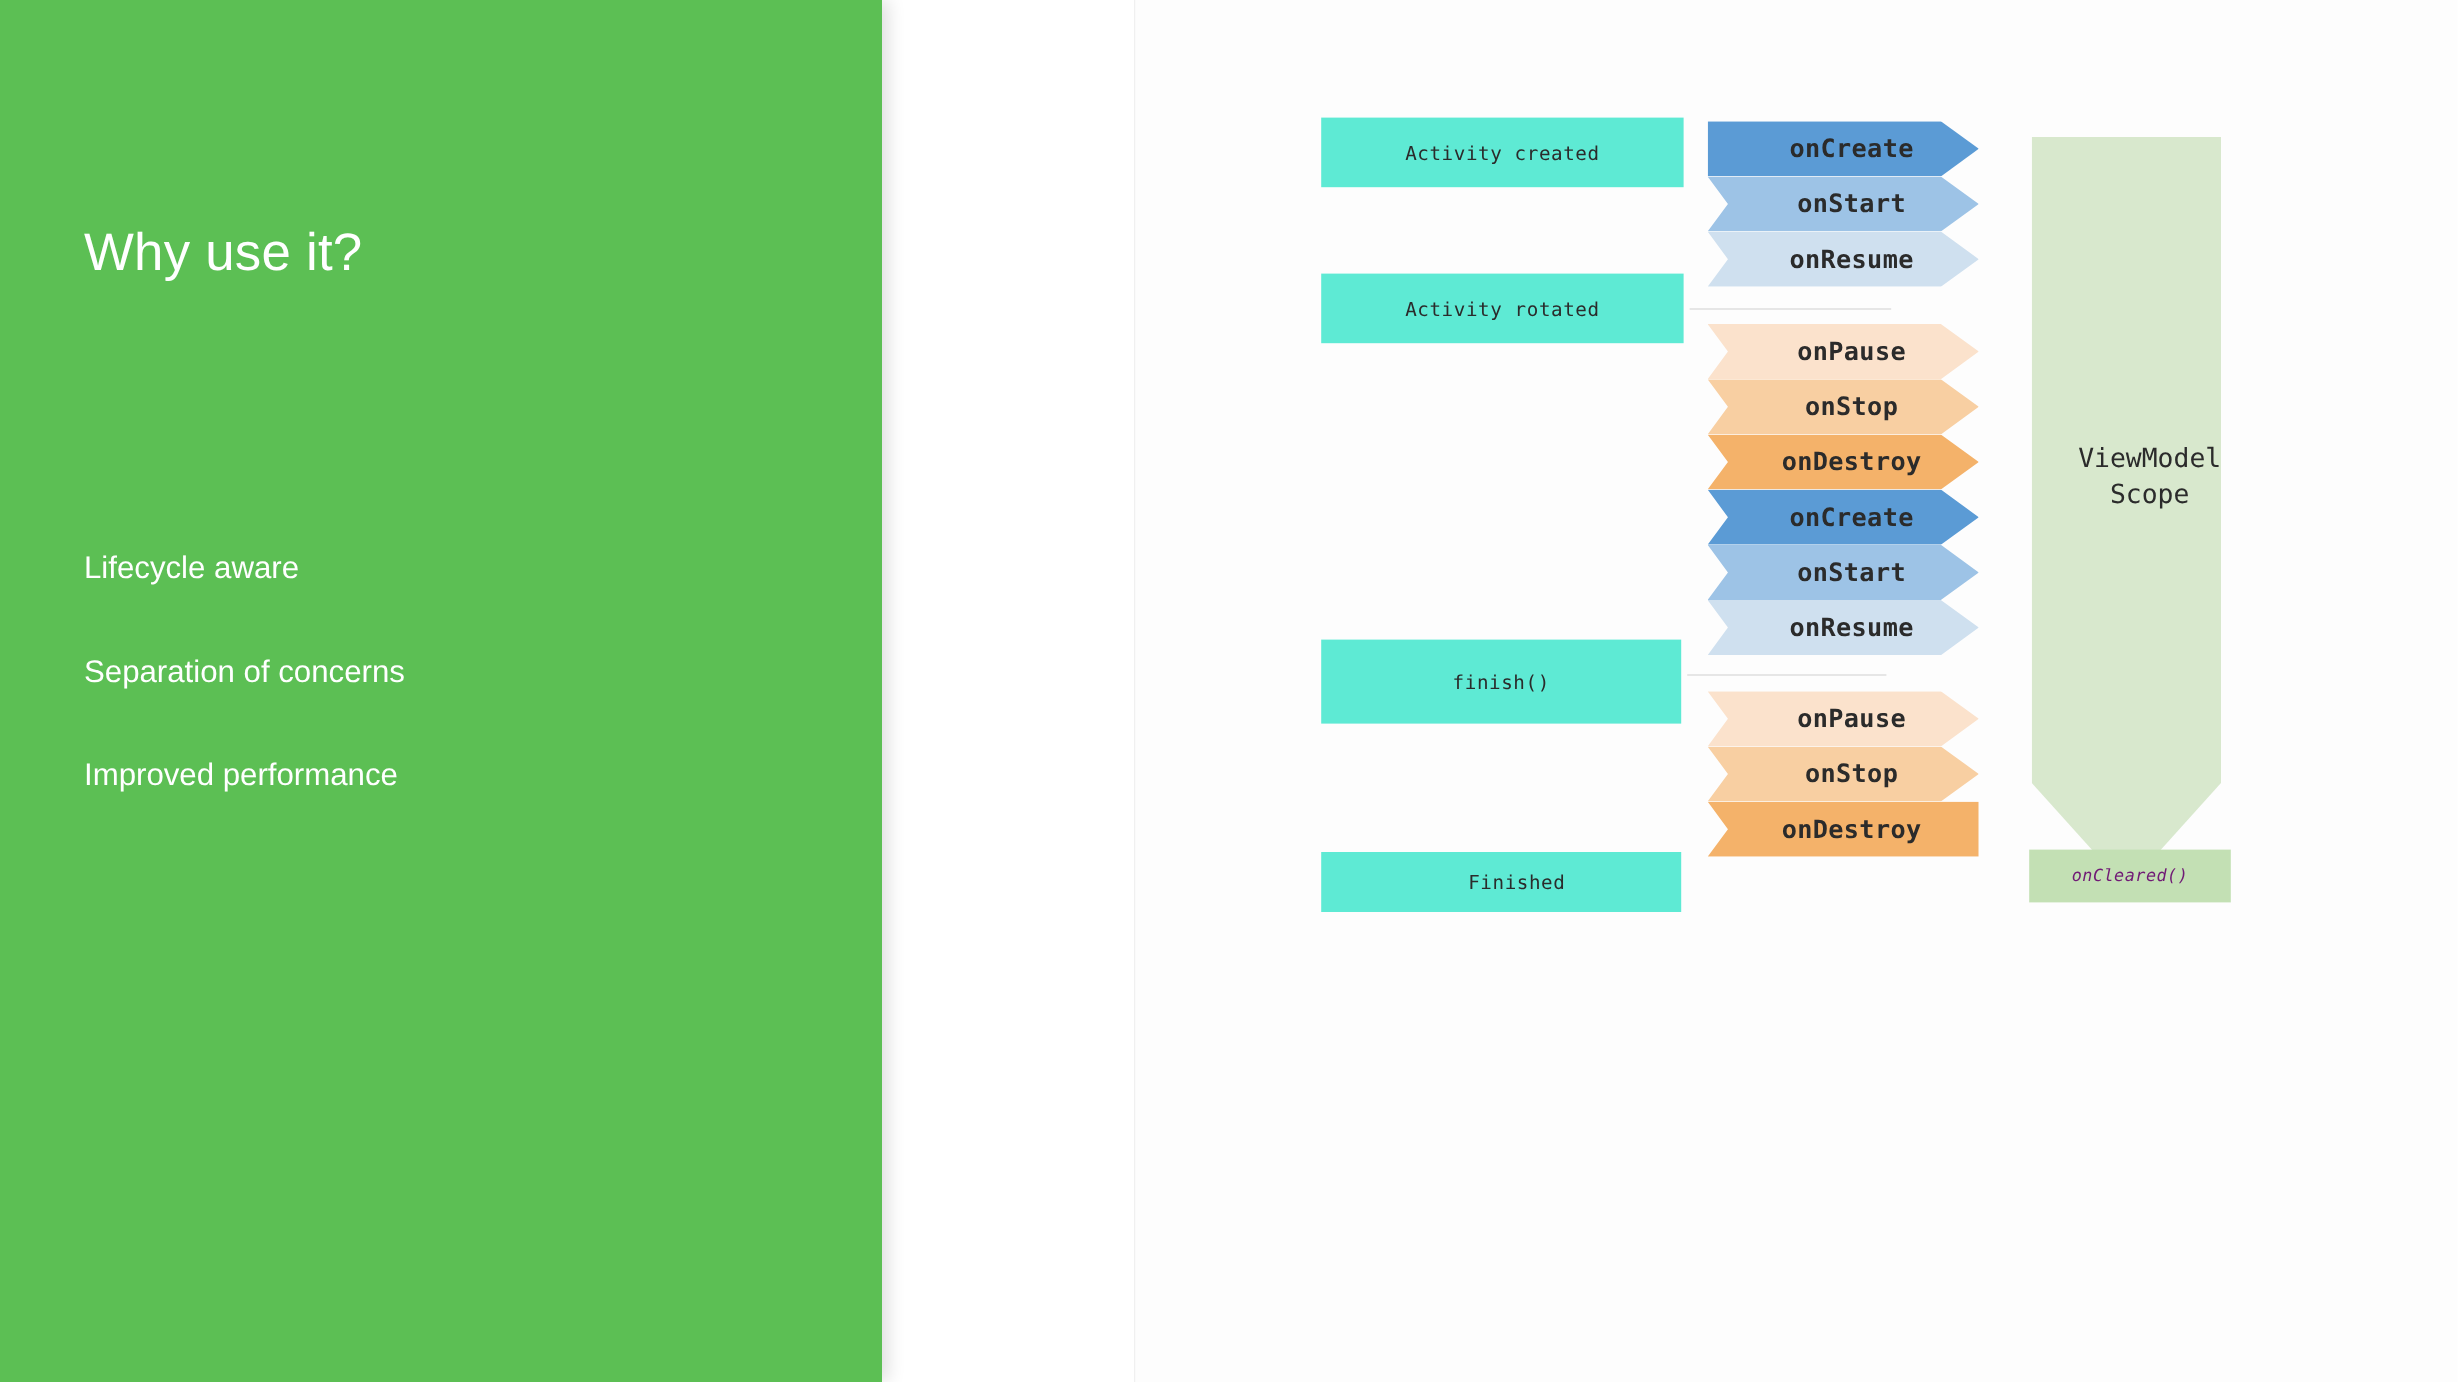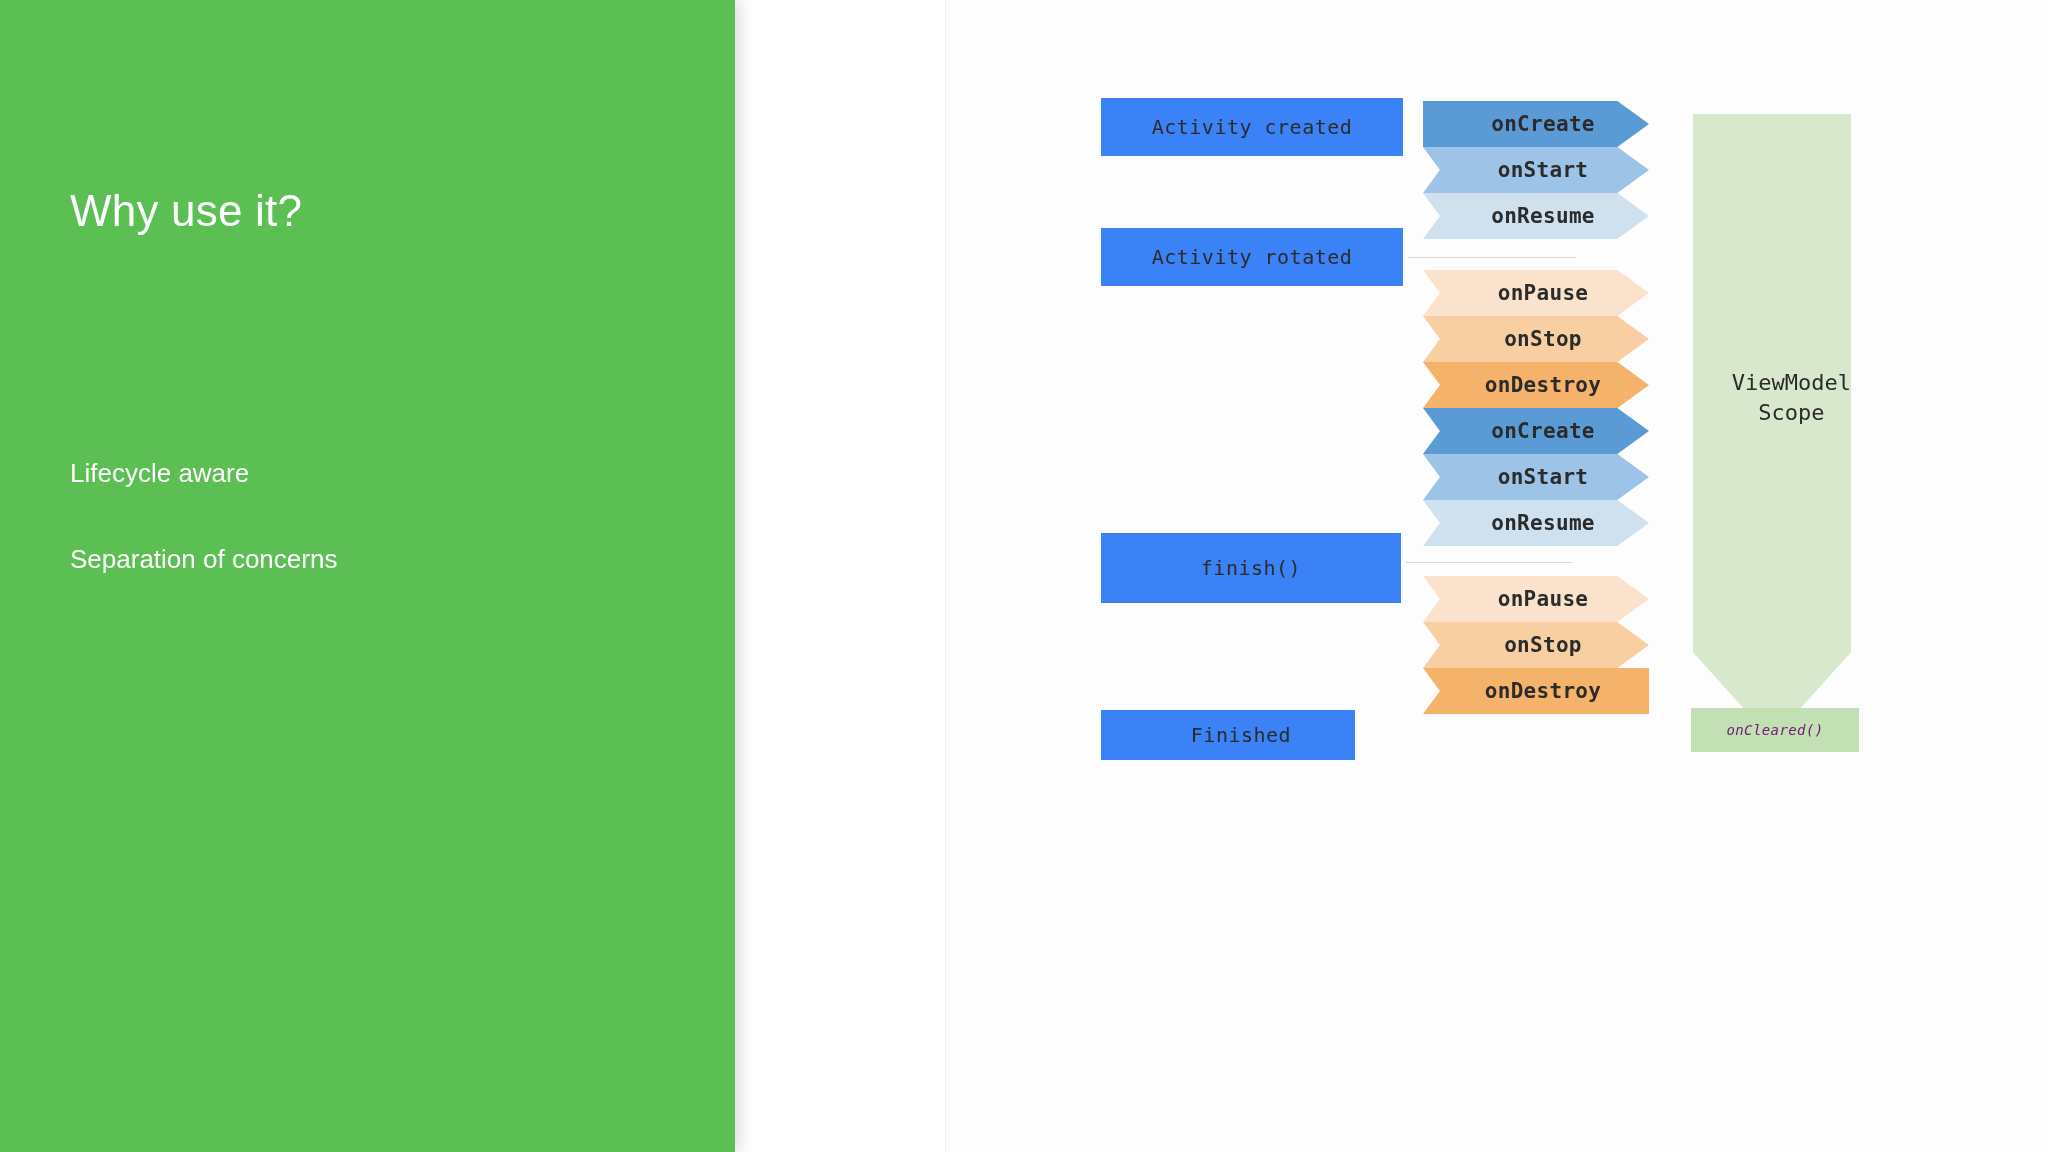--- a/index.html
+++ b/index.html
@@ -84,27 +84,27 @@
   #diagram {
     position: absolute;
     left: 0; top: 0;
     width: 1103px;
     height: 1152px;
   }
 
   
   .event-box {
     position: absolute;
-    background: #3b82f6;
+    background: #5eead4;
     display: flex;
     align-items: center;
     justify-content: center;
     color: #2b2b2b;
     font-family: "DejaVu Sans Mono", "Liberation Mono", monospace;
-    font-size: 20px;
+    font-size: 16px;
     letter-spacing: 0.5px;
     white-space: nowrap;
   }
 
   
   .connector {
     position: absolute;
     height: 1px;
     background: #d8d8d8;
   }
@@ -172,34 +172,35 @@
 </head>
 <body>
 
 <div id="slide">
 
   <section id="left-panel">
     <h1 id="slide-title">Why use it?</h1>
     <ul id="bullet-list">
         <li>Lifecycle aware</li>
         <li>Separation of concerns</li>
+        <li>Improved performance</li>
       </ul>
   </section>
 
   <div id="gap-area"></div>
 
   <section id="diagram-card">
     <div id="diagram">
 
     <div class="event-box" style="left: 155px; top: 98px; width: 302px; height: 58px;">Activity created</div>
         <div class="event-box" style="left: 155px; top: 228px; width: 302px; height: 58px;">Activity rotated</div>
         <div class="connector" style="left: 462px; top: 257px; width: 168px;"></div>
         <div class="event-box" style="left: 155px; top: 533px; width: 300px; height: 70px;">finish()</div>
         <div class="connector" style="left: 460px; top: 562px; width: 166px;"></div>
-        <div class="event-box" style="left: 155px; top: 710px; width: 254px; height: 50px; padding-left: 26px;">Finished</div>
+        <div class="event-box" style="left: 155px; top: 710px; width: 300px; height: 50px; padding-left: 26px;">Finished</div>
         <div class="arrow head" style="left: 477px; top: 101px; width: 226px; height: 46px; background: rgb(91, 155, 213);">onCreate</div>
         <div class="arrow chev" style="left: 477px; top: 147px; width: 226px; height: 46px; background: rgb(157, 195, 230);">onStart</div>
         <div class="arrow chev" style="left: 477px; top: 193px; width: 226px; height: 46px; background: rgb(207, 224, 239);">onResume</div>
         <div class="arrow chev" style="left: 477px; top: 270px; width: 226px; height: 46px; background: rgb(251, 226, 204);">onPause</div>
         <div class="arrow chev" style="left: 477px; top: 316px; width: 226px; height: 46px; background: rgb(248, 207, 162);">onStop</div>
         <div class="arrow chev" style="left: 477px; top: 362px; width: 226px; height: 46px; background: rgb(244, 178, 106);">onDestroy</div>
         <div class="arrow chev" style="left: 477px; top: 408px; width: 226px; height: 46px; background: rgb(91, 155, 213);">onCreate</div>
         <div class="arrow chev" style="left: 477px; top: 454px; width: 226px; height: 46px; background: rgb(157, 195, 230);">onStart</div>
         <div class="arrow chev" style="left: 477px; top: 500px; width: 226px; height: 46px; background: rgb(207, 224, 239);">onResume</div>
         <div class="arrow chev" style="left: 477px; top: 576px; width: 226px; height: 46px; background: rgb(251, 226, 204);">onPause</div>

